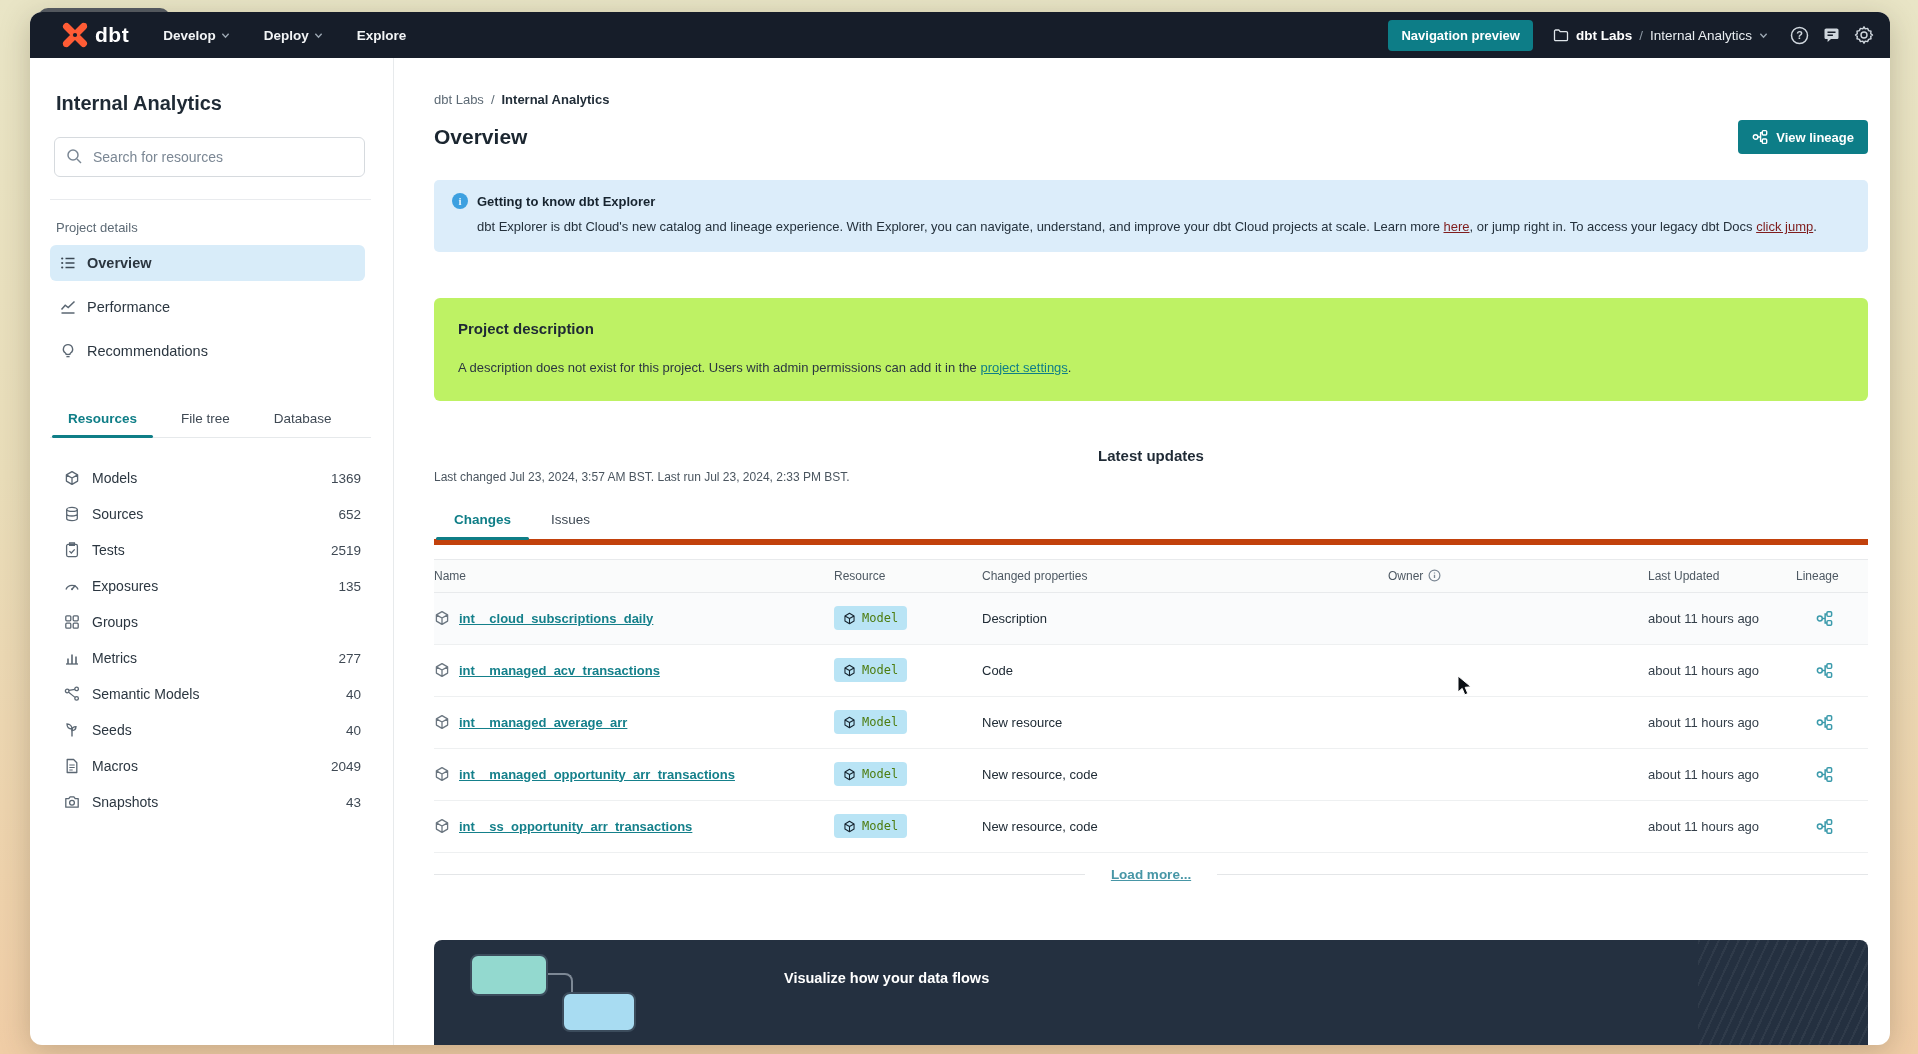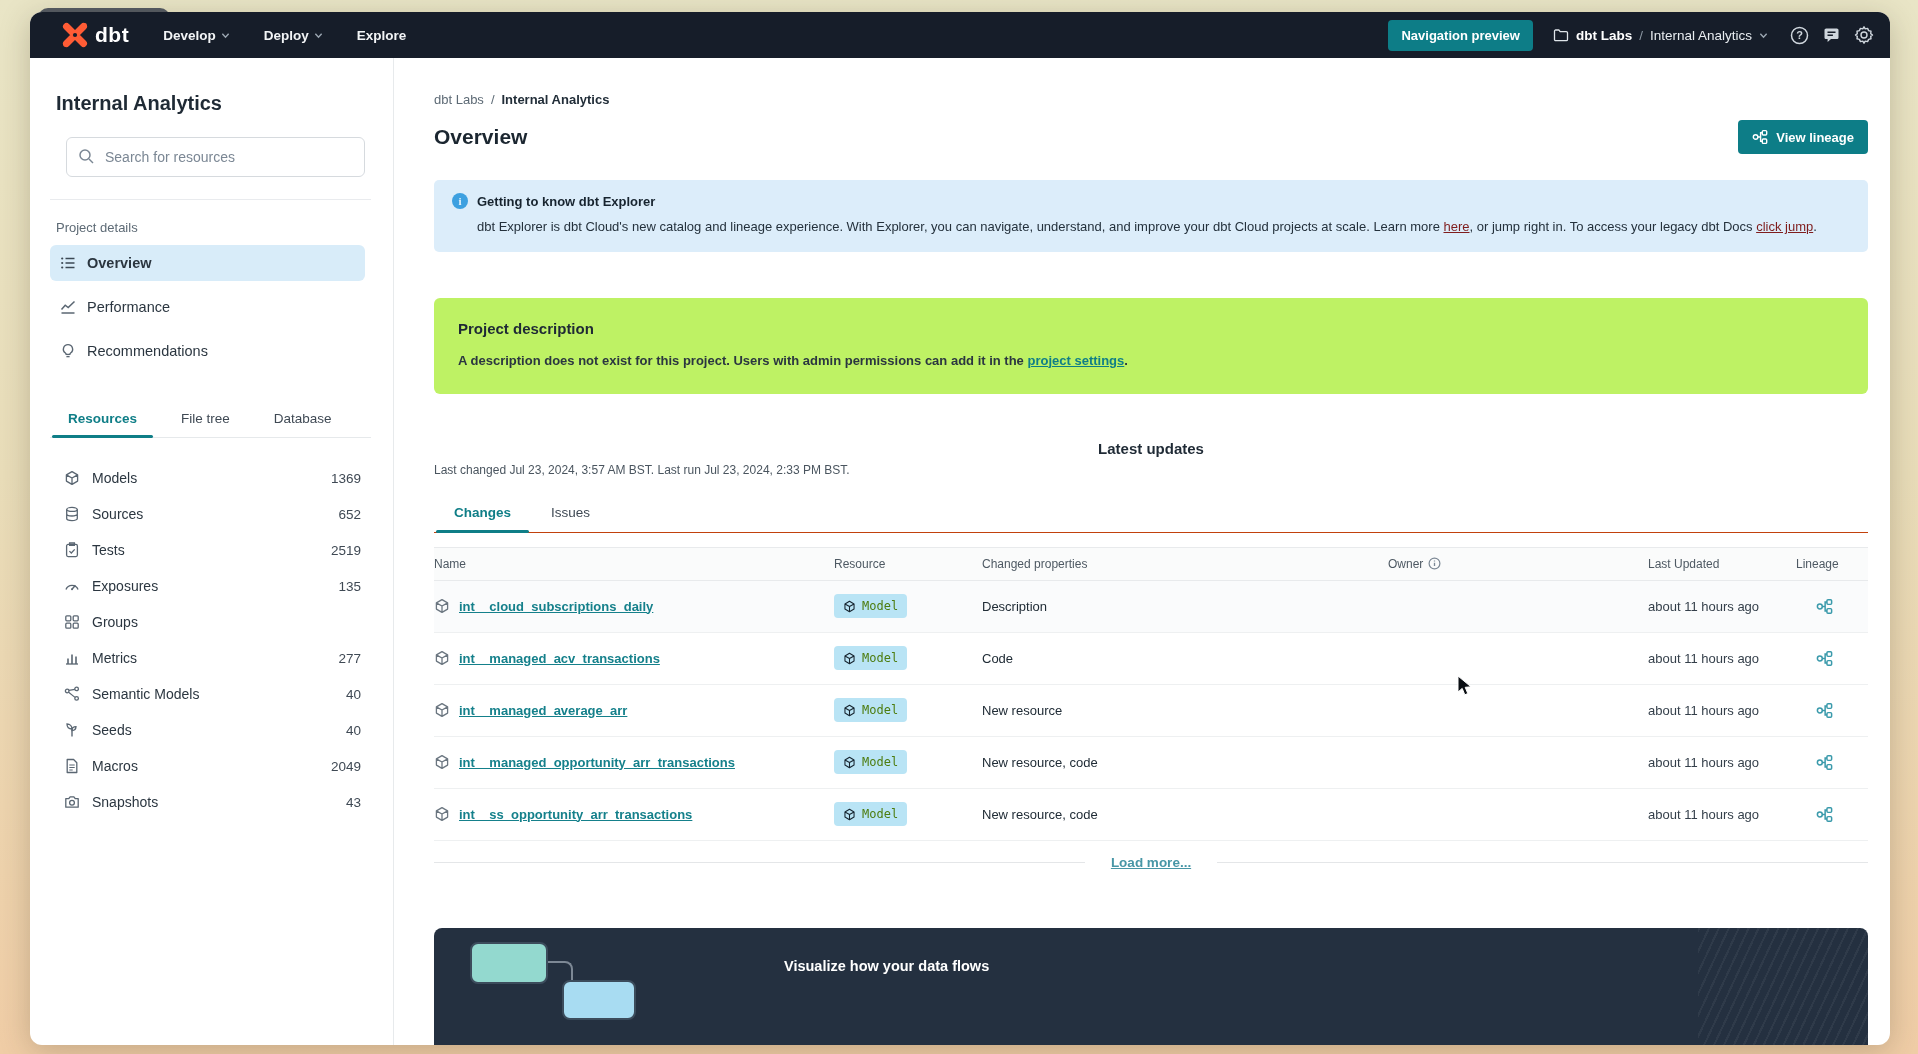--- a/index.html
+++ b/index.html
@@ -33,21 +33,21 @@
   .acct b{ color:#fff;}
   .acct .slash{ color:#8c97a3;}
   .nav-icons{ display:flex; align-items:center; gap:13px; margin-left:8px;}
   .nav-icons svg{ display:block;}
   
   .app-body{ display:flex; height:987px; }
   .sidebar{ width:364px; border-right:1px solid #e7eaec; padding:30px 28px 0 20px; flex:none;}
   .main{ flex:1; padding:0 22px 0 40px; overflow:hidden; position:relative;}
   
   .sb-title{ font-size:20px; font-weight:bold; color:#1f2a35; margin:4px 0 0 6px;}
-  .sb-search{ margin:22px 0 0 16px; position:relative;}
+  .sb-search{ margin:22px 0 0 4px; position:relative;}
   .sb-search input{ width:100%; height:40px; border:1px solid #d6dade; border-radius:6px;
     padding:0 12px 0 38px; font-family:inherit; font-size:14px; color:#2b3640; outline:none; background:#fff;}
   .sb-search input::placeholder{ color:#7b8794;}
   .sb-search .icon{ position:absolute; left:12px; top:11px;}
   .sb-divider{ border-top:1px solid #e9ebee; margin:22px -6px 0 0;}
   .sb-section-label{ font-size:13px; color:#5d6a75; margin:20px 0 10px 6px;}
   .sb-nav-item{ display:flex; align-items:center; gap:11px; height:36px; padding:0 10px;
     border-radius:6px; font-size:14.5px; color:#2b3640; cursor:pointer; margin-bottom:8px;}
   .sb-nav-item.active{ background:#d8ecf9; font-weight:bold;}
   .sb-tabs{ display:flex; gap:8px; margin:34px -6px 0 0; border-bottom:1px solid #e6e9eb;}
@@ -68,25 +68,25 @@
   .title-row .btn-teal{ margin-left:auto; display:flex; align-items:center; gap:8px; padding:9px 14px;}
   .banner{ margin-top:26px; background:#dcedfa; border-radius:5px; padding:13px 18px 15px;}
   .banner-head{ display:flex; align-items:center; gap:9px;}
   .banner-head .t{ font-size:13px; font-weight:bold; color:#17242f;}
   .info-dot{ width:16px; height:16px; border-radius:50%; background:#3da0e0; color:#eaf4fb;
     font-size:11px; font-weight:bold; display:flex; align-items:center; justify-content:center; flex:none; font-family:"Liberation Serif",serif;}
   .banner-body{ font-size:13px; color:#24313c; margin:8px 0 0 25px; line-height:1.5;}
   .banner-body a{ color:#7f1d1d;}
   .card{ margin-top:46px; background:#bef264; border-radius:6px; padding:22px 24px 26px;}
   .card .t{ font-size:15px; font-weight:bold; color:#1f2a35;}
-  .card .b{ font-size:13px; color:#2b3640; margin-top:16px;font-weight:bold;}
+  .card .b{ font-size:13px; color:#2b3640; margin-top:23px;}
   .card a, a.teal{ color:#0f7e87;}
   .lu-title{ margin-top:46px; font-size:15px; font-weight:bold; color:#1f2a35;text-align:center;}
   .lu-sub{ margin-top:6px; font-size:12px; color:#4a555f;}
-  .main-tabs{ display:flex; margin-top:20px; border-bottom:1px solid #c2410c;}
+  .main-tabs{ display:flex; margin-top:20px; border-bottom:6px solid #c2410c;}
   .main-tab{ font-size:13.5px; color:#3f4954; padding:8px 20px 12px; cursor:pointer; position:relative;}
   .main-tab.active{ color:#0f7e87; font-weight:bold;}
   .main-tab.active:after{ content:""; position:absolute; left:2px; right:2px; bottom:-1px; height:3px;
     background:#0f7e87; border-radius:2px;}
   
   .tbl{ margin-top:14px;}
   .tr{ display:grid; grid-template-columns: 400px 148px 406px 260px 148px 56px; align-items:center;}
   .thead{ background:#fafbfb; border-top:1px solid #e8eaec; border-bottom:1px solid #e8eaec;
     height:34px; font-size:12px; color:#4e5963;}
   .th{ display:flex; align-items:center; gap:5px;}

